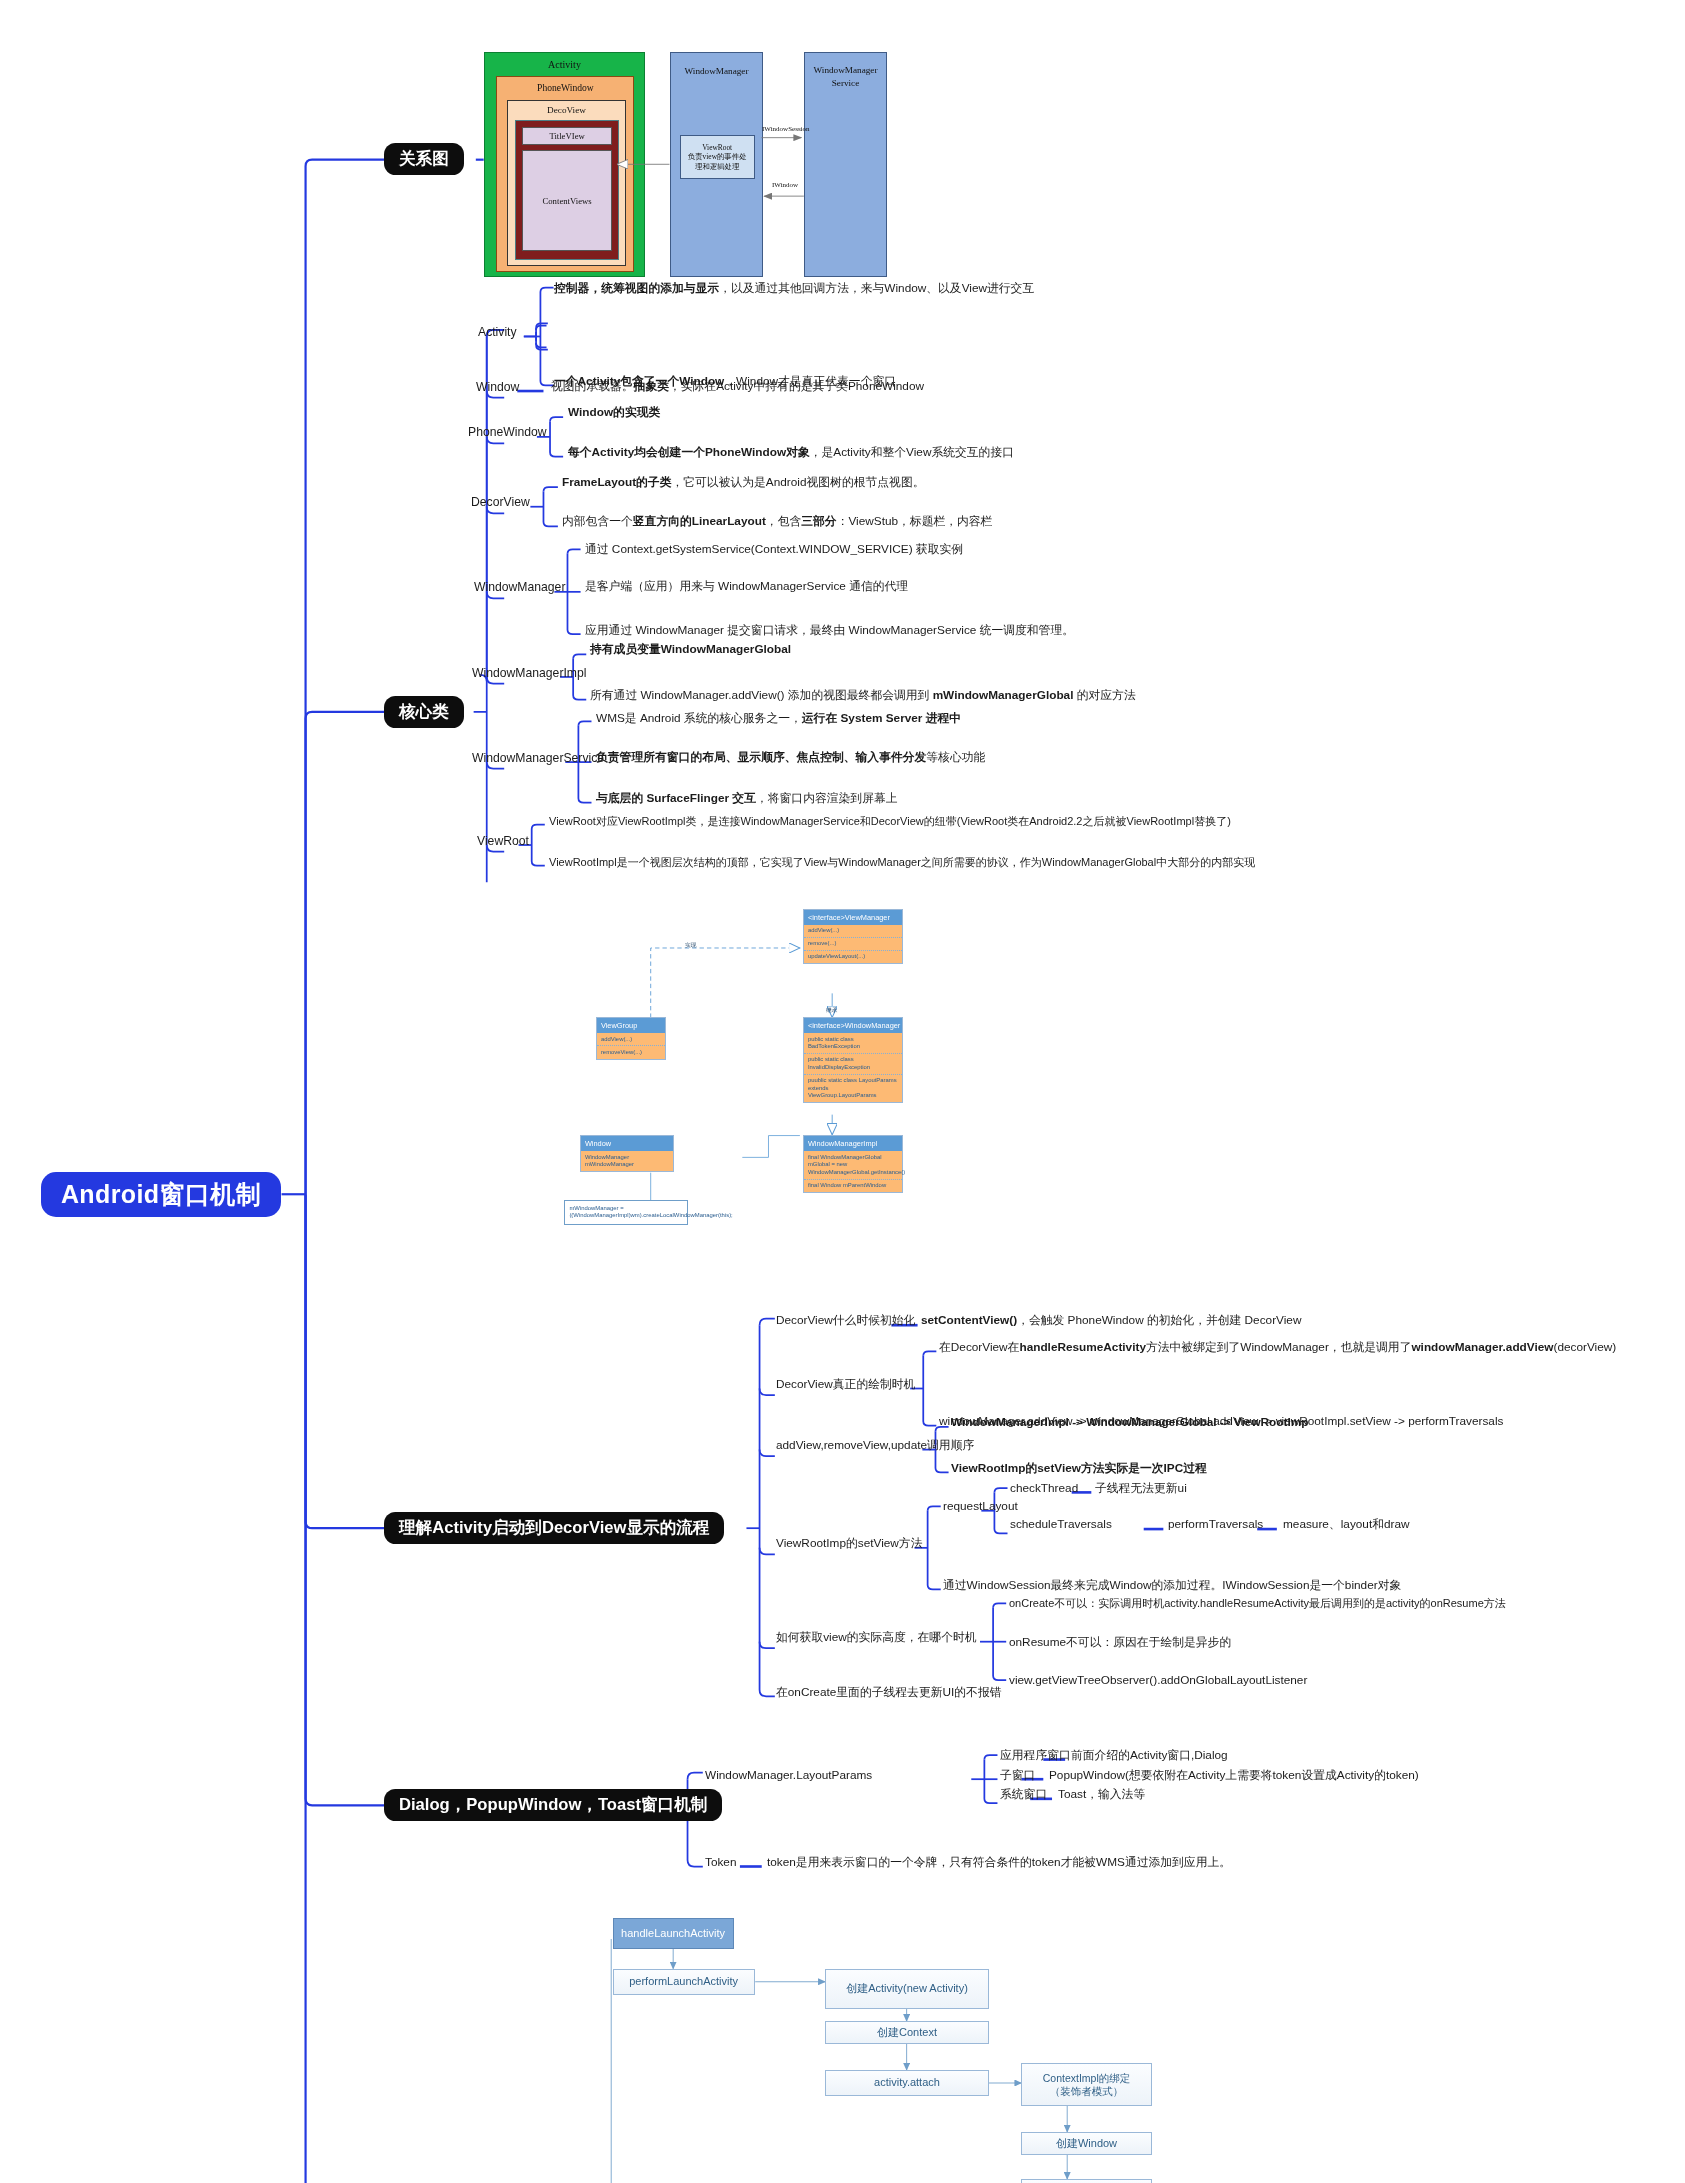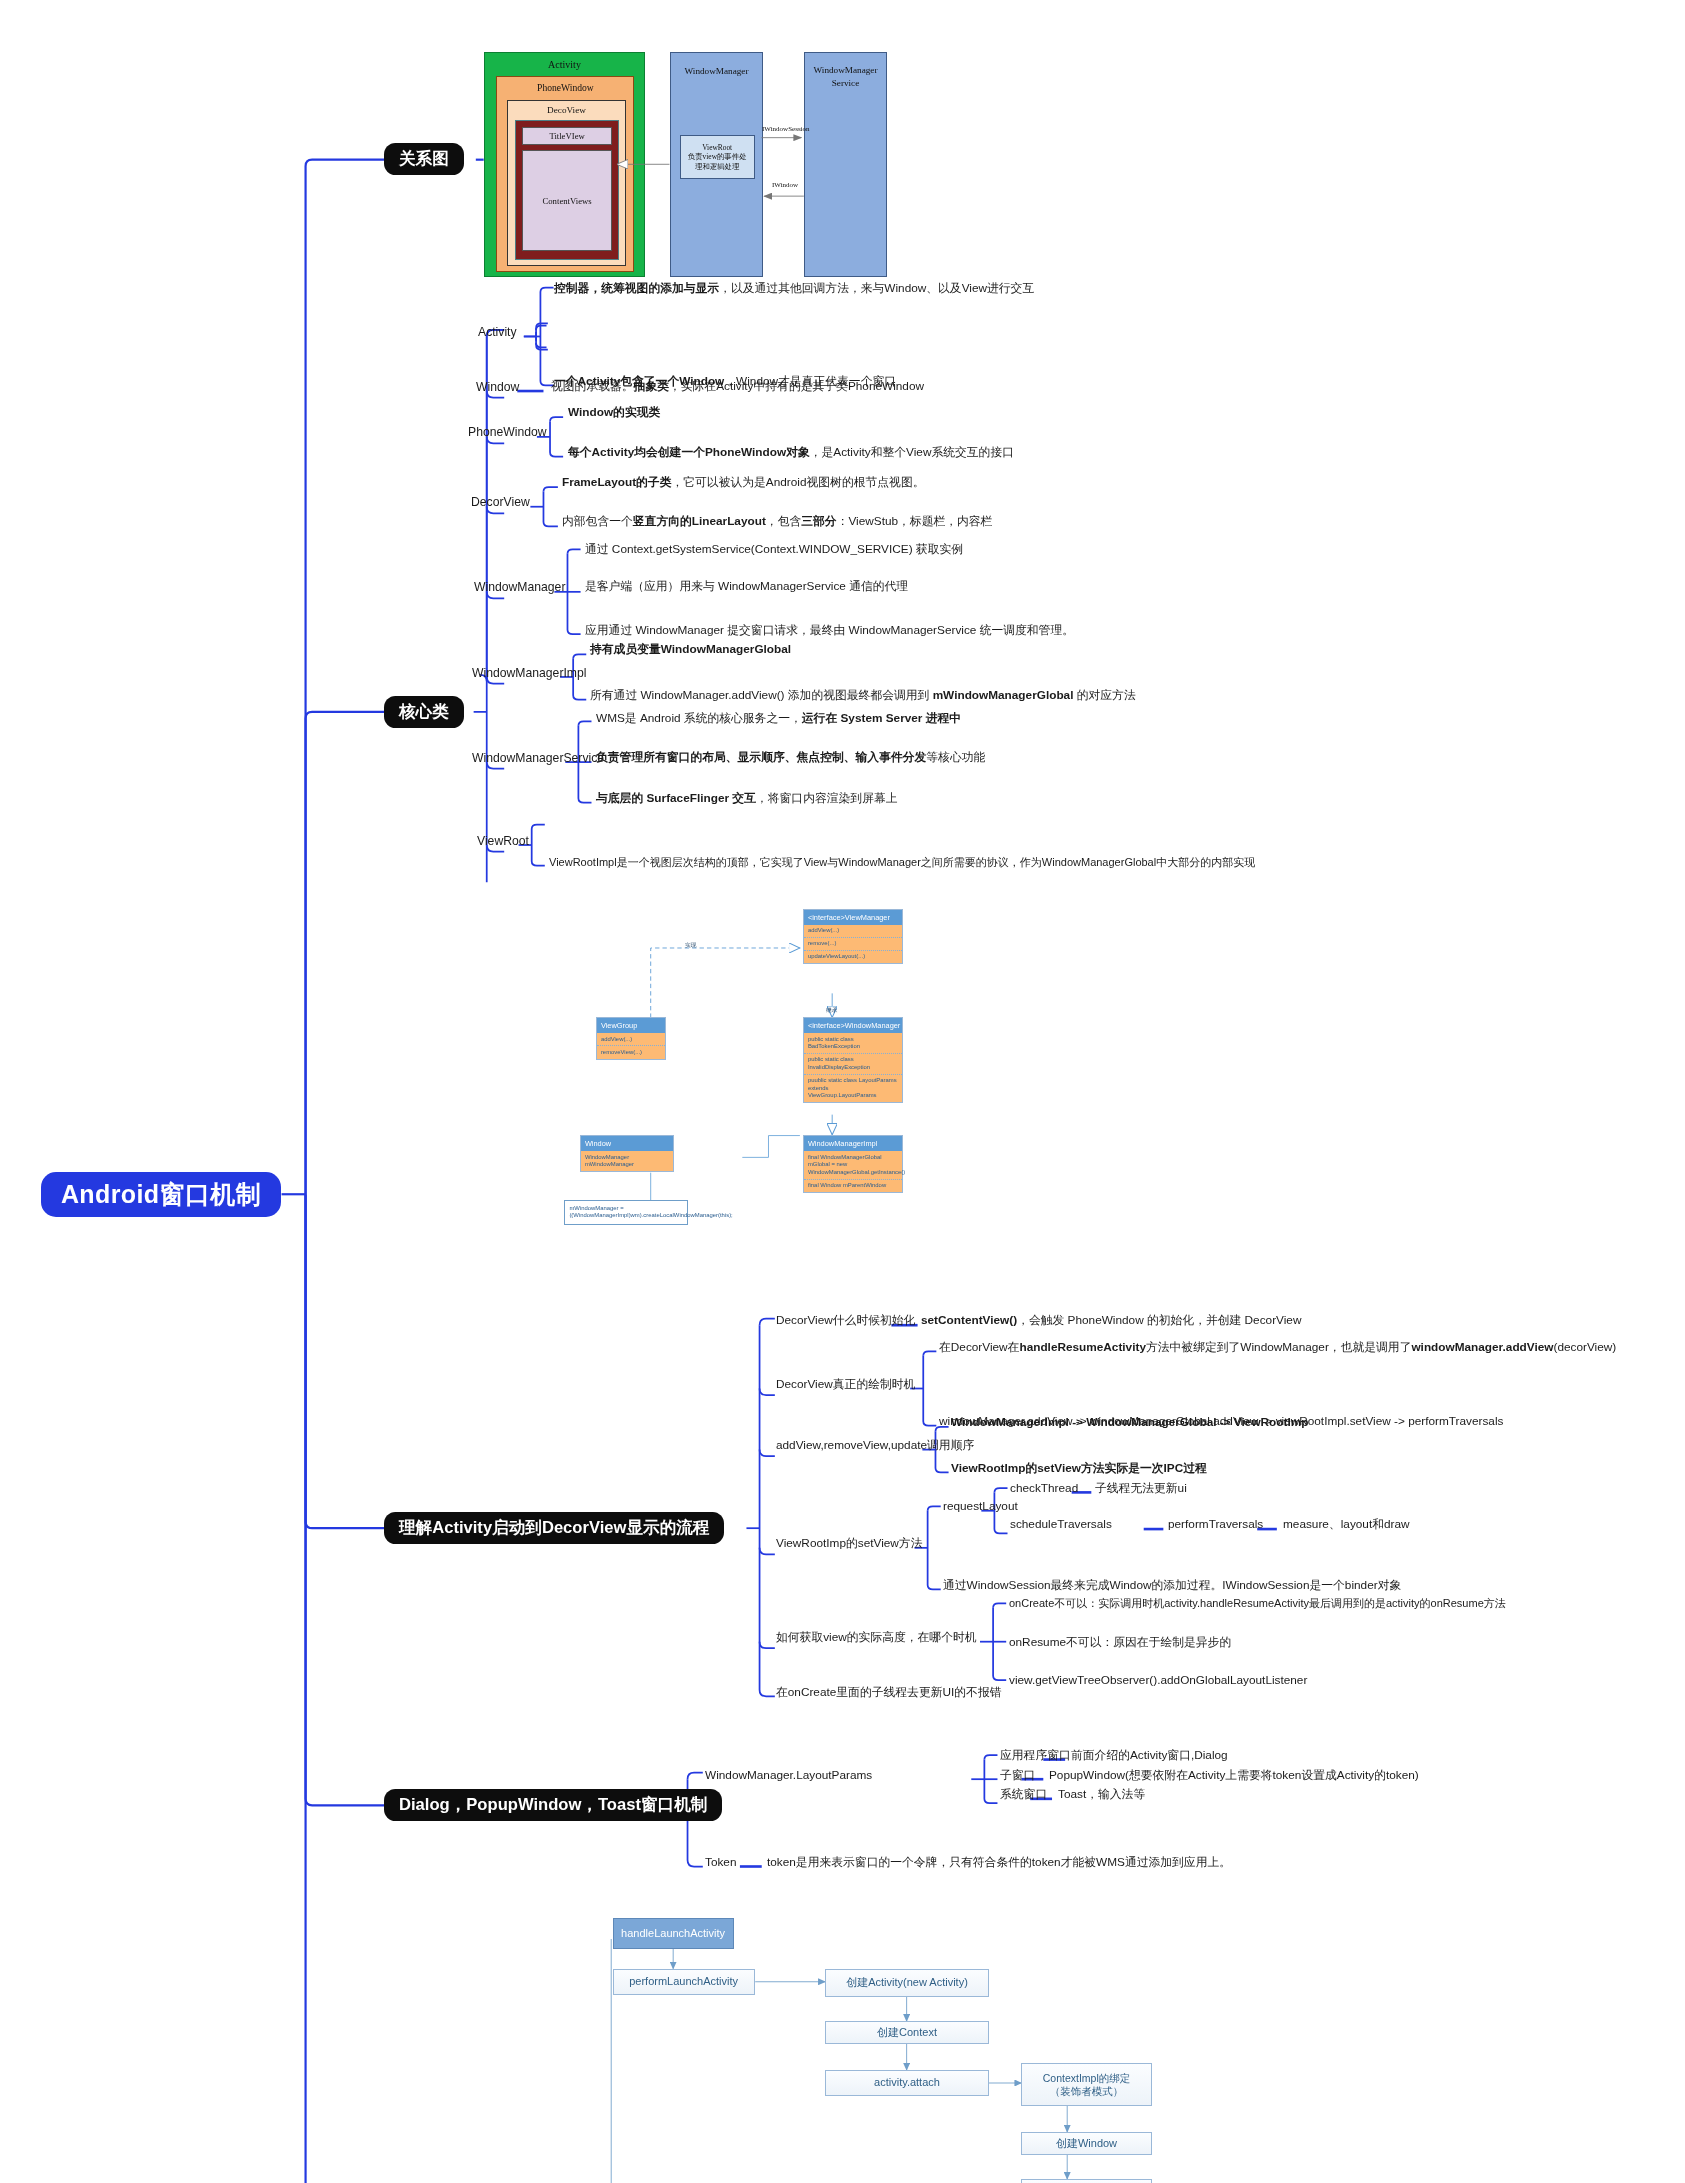--- a/index.html
+++ b/index.html
@@ -365,20 +365,21 @@
   <span>WMS是 Android 系统的核心服务之一，</span><b>运行在 System Server 进程中</b>
 </div>
 <div class="topic wrap" style="left:596px;top:750px;width:742px;">
   <b>负责管理所有窗口的布局、显示顺序、焦点控制、输入事件分发</b><span>等核心功能</span>
 </div>
 <div class="topic wrap" style="left:596px;top:791px;width:742px;">
   <b>与底层的 SurfaceFlinger 交互</b><span>，将窗口内容渲染到屏幕上</span>
 </div>
 
 <div class="topic" style="left:477px;top:833px;font-size:12.2px;">ViewRoot</div>
+<div class="topic wrap" style="left:549px;top:814px;width:1118px;font-size:11px;">ViewRoot对应ViewRootImpl类，是连接WindowManagerService和DecorView的纽带(ViewRoot类在Android2.2之后就被ViewRootImpl替换了)</div>
 <div class="topic wrap" style="left:549px;top:855px;width:1118px;font-size:11px;">ViewRootImpl是一个视图层次结构的顶部，它实现了View与WindowManager之间所需要的协议，作为WindowManagerGlobal中大部分的内部实现</div>
 
 <div class="uml">
   <svg style="position:absolute;left:0;top:0;width:507px;height:349px;" viewBox="0 0 1160 800" width="507" height="349">
     <defs>
       <marker id="tri" markerWidth="14" markerHeight="12" refX="13" refY="6" orient="auto">
         <path d="M0,0 L13,6 L0,12 Z" fill="#ffffff" stroke="#5b9bd5" stroke-width="1.2"></path>
       </marker>
       <marker id="triu" markerWidth="14" markerHeight="12" refX="13" refY="6" orient="auto">
         <path d="M0,0 L13,6 L0,12 Z" fill="#ffffff" stroke="#5b9bd5" stroke-width="1.2"></path>
@@ -508,21 +509,21 @@
       <path d="M695 1106 V1168" marker-end="url(#fa)"></path>
 
       <path d="M695 1220 V1282" marker-end="url(#fa)"></path>
 
       <path d="M18 110 V1312" marker-end="url(#fa)"></path>
     </g>
   </svg>
 
   <div class="fbox hilite" style="left:9.6px;top:27px;width:121px;height:31px;">handleLaunchActivity</div>
   <div class="fbox" style="left:9.6px;top:78px;width:142px;height:26px;">performLaunchActivity</div>
-  <div class="fbox" style="left:222px;top:78px;width:164px;height:28px;">创建Activity(new Activity)</div>
+  <div class="fbox" style="left:222px;top:78px;width:164px;height:40px;">创建Activity(new Activity)</div>
   <div class="fbox" style="left:222px;top:130px;width:164px;height:23px;">创建Context</div>
   <div class="fbox" style="left:222px;top:179px;width:164px;height:26px;">activity.attach</div>
   <div class="fbox two" style="left:418px;top:172px;width:131px;height:43px;">
     <span>ContextImpl的绑定</span>
     <span>（装饰者模式）</span>
   </div>
   <div class="fbox" style="left:418px;top:241px;width:131px;height:23px;">创建Window</div>
   <div class="fbox" style="left:418px;top:288px;width:131px;height:23px;">创建WindowManager</div>
 
 </div>

